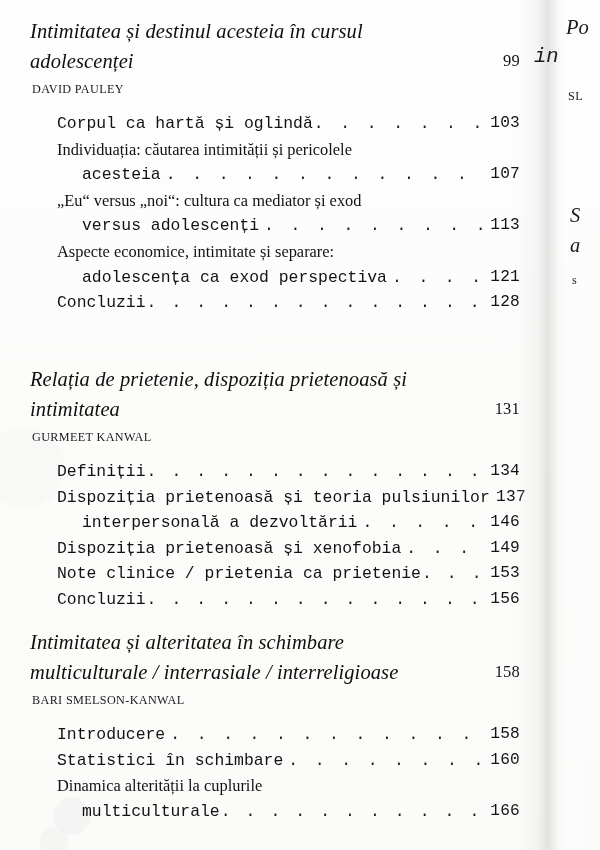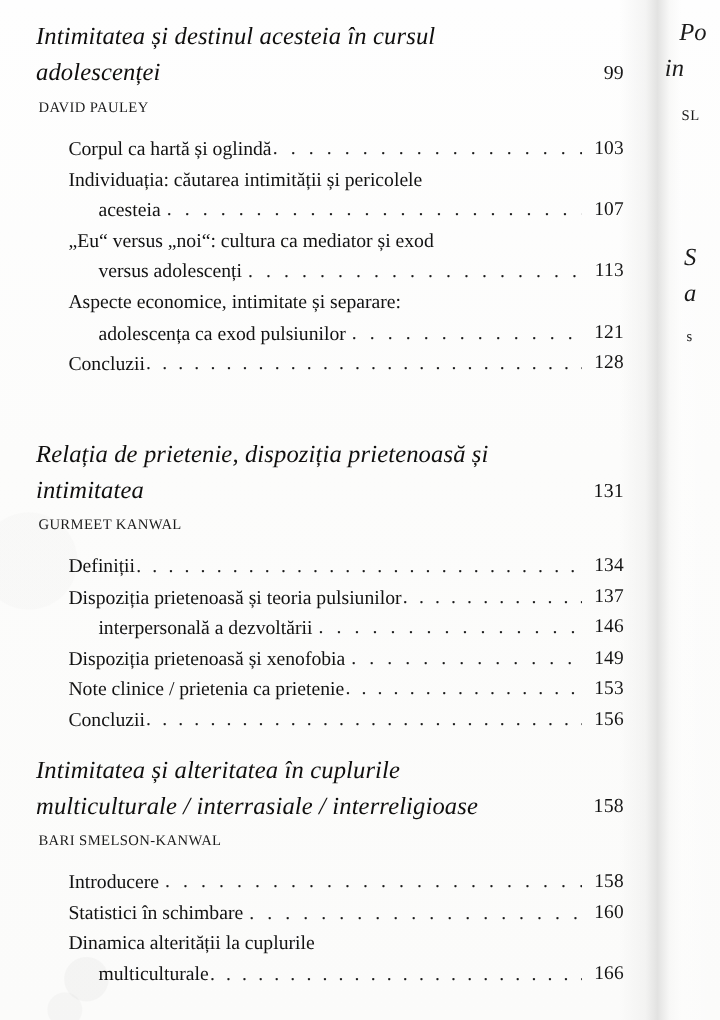--- a/index.html
+++ b/index.html
@@ -106,20 +106,21 @@
   .entry.wrap .line2 {
     display: block;
     padding-left: 25px;
     position: relative;
   }
 
   .leader-row {
     display: flex;
     align-items: flex-end;
     width: 100%;
+    font-family: Liberation Mono, monospace;
   }
   .leader-label { white-space: pre; }
   .leader-dots {
     flex: 1 1 auto;
     overflow: hidden;
     white-space: nowrap;
     margin: 0 1px;
     font-size: 16.4px;
     letter-spacing: 3.4px;
     color: #1a1a1a;
@@ -203,21 +204,21 @@
               <span class="leader-dots">. . . . . . . . . . . . . . . . . . . . . . . . . . . . . . . . . . . . . . . . . . . . . . . . . . . . . . . . . . . . . . . . . .</span>
               <span class="leader-pg">113</span>
             </span>
           </span>
         </div>
 
         <div class="entry wrap">
           <span class="line1">Aspecte economice, intimitate și separare:</span>
           <span class="line2">
             <span class="leader-row gap-sm">
-              <span class="leader-label">adolescența ca exod pulsiunilor</span>
+              <span class="leader-label">adolescența ca exod perspectiva</span>
               <span class="leader-dots">. . . . . . . . . . . . . . . . . . . . . . . . . . . . . . . . . . . . . . . . . . . . . . . . . . . . . . . . . . . . . . . . . .</span>
               <span class="leader-pg">121</span>
             </span>
           </span>
         </div>
 
         <div class="entry">
           <div class="leader-row">
             <span class="leader-label">Concluzii</span>
             <span class="leader-dots tight">. . . . . . . . . . . . . . . . . . . . . . . . . . . . . . . . . . . . . . . . . . . . . . . . . . . . . . . . . . . . . . . . . .</span>
@@ -289,21 +290,21 @@
             <span class="leader-pg">156</span>
           </div>
         </div>
 
       </div>
     </div>
 
     <div class="section" style="top:627px;">
       <div class="sec-head">
         <div class="sec-title">
-          <span>Intimitatea și alteritatea în cuplurile</span><br>
+          <span>Intimitatea și alteritatea în schimbare</span><br>
           <span>multiculturale / interrasiale / interreligioase</span>
           <span class="sec-title-pg" style="top:30px;">158</span>
         </div>
       </div>
       <div class="sec-author">BARI SMELSON-KANWAL</div>
 
       <div class="entries">
 
         <div class="entry">
           <div class="leader-row gap-sm">
@@ -333,19 +334,19 @@
         </div>
 
       </div>
     </div>
 
   </div>
 
   <div class="gutter"></div>
 
   <div class="frag frag-title" style="left:566px; top:12px;">Po</div>
-  <div class="frag frag-title" style="left:554px; top:42px;">in</div>
+  <div class="frag frag-title" style="left:534px; top:42px;font-family:Liberation Mono, monospace;">in</div>
   <div class="frag frag-author" style="left:568px; top:88px;">SL</div>
   <div class="frag frag-title" style="left:570px; top:200px;">S</div>
   <div class="frag frag-title" style="left:570px; top:230px;">a</div>
   <div class="frag frag-author" style="left:572px; top:272px;">s</div>
 
 </div>
 
 </body></html>

